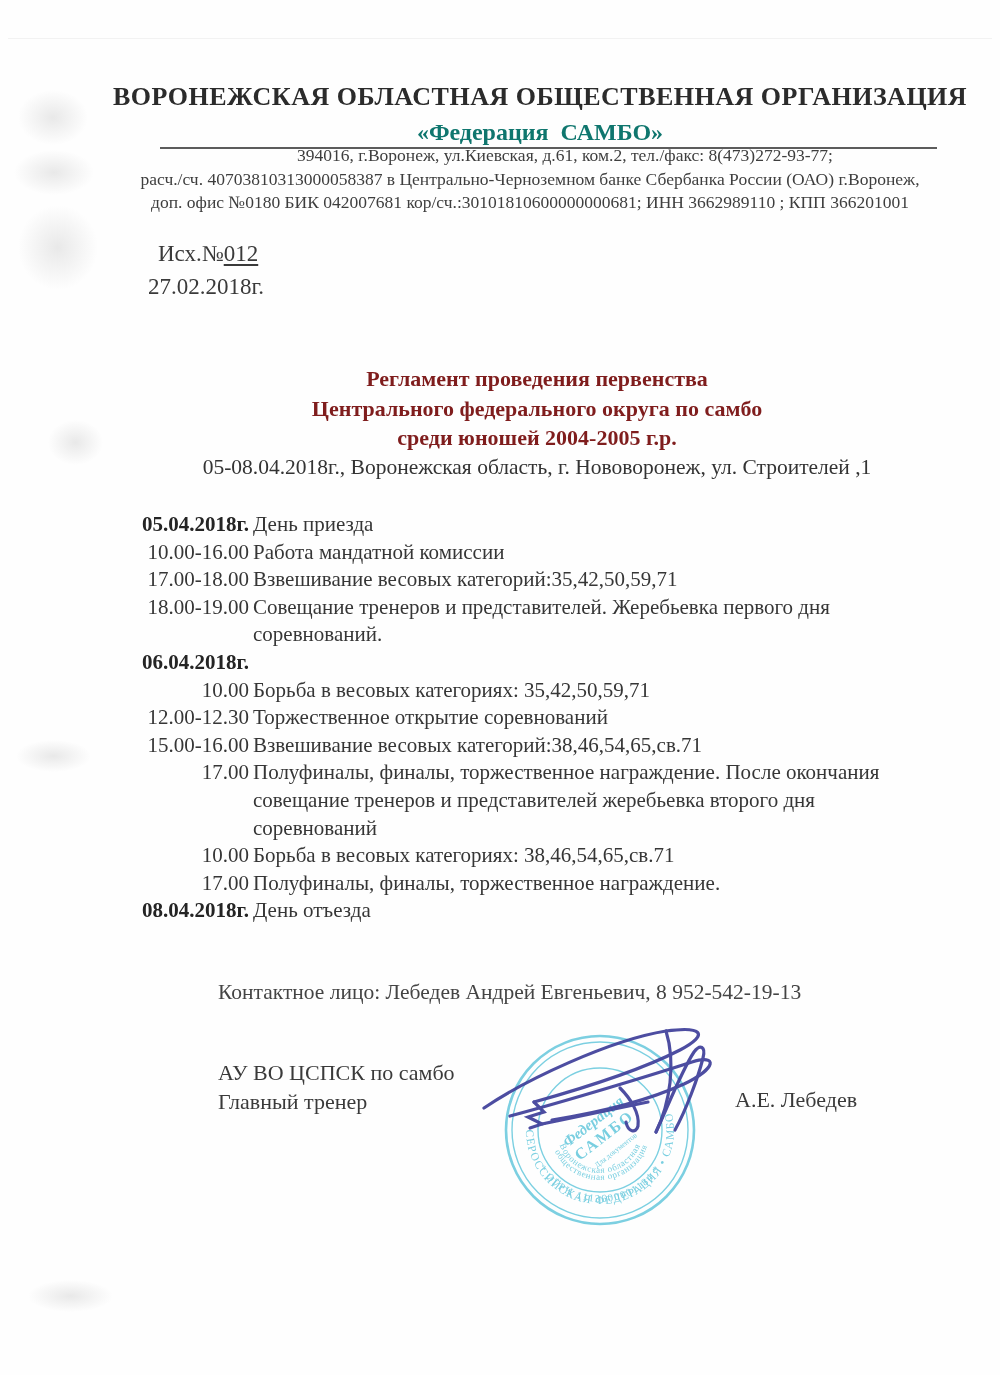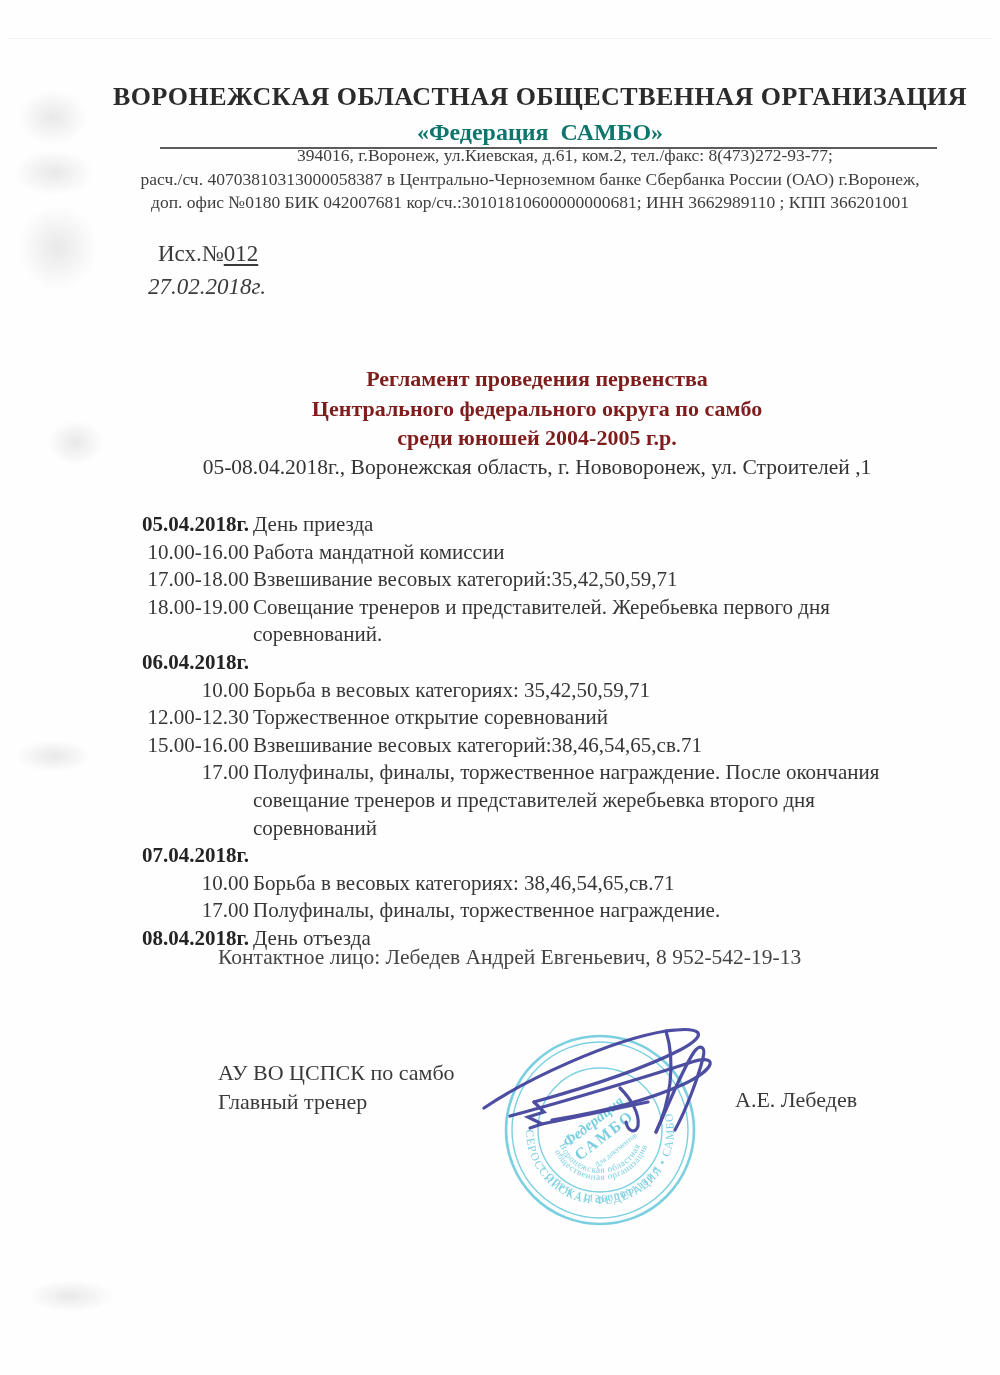--- a/index.html
+++ b/index.html
@@ -22,37 +22,37 @@
   .head-rule { position: absolute; top: 147px; left: 160px; width: 777px; height: 2px;
                background: #5c5c5c; }
   .addr { position: absolute; top: 144px; left: 60px; width: 940px; text-align: center;
           font-size: 17.5px; line-height: 23.5px; color: #3e3e3e; }
   .addr .a1 { padding-left: 70px; }
 
   
   .ref { position: absolute; top: 241px; left: 148px; font-size: 23px; color: #3a3a3a; }
   .ref .l1 { padding-left: 10px; }
   .ref .num { text-decoration: underline; text-underline-offset: 3px; }
-  .ref .l2 { margin-top: 7px; font-style: italic; }
+  .ref .l2 { margin-top: 7px; }
 
   
   .title { position: absolute; top: 364px; left: 74px; width: 926px; text-align: center; }
   .title .b { font-size: 22px; font-weight: bold; line-height: 29.5px; color: #7f1d1d; }
   .title .sub { font-size: 21.5px; line-height: 29px; color: #333333; }
 
   
   .schedule { position: absolute; top: 511px; left: 128px; width: 812px;
               font-size: 21px; line-height: 27.6px; color: #363636; }
   .srow { display: flex; align-items: flex-start; }
   .srow .t { width: 121px; flex: 0 0 121px; text-align: right; white-space: nowrap; }
   .srow .t.b { font-weight: bold; color: #242424; }
   .srow .d { margin-left: 4px; width: 648px; }
 
   
-  .contact { position: absolute; top: 945px; left: 218px; font-size: 21.5px; color: #444444; }
+  .contact { position: absolute; top: 980px; left: 218px; font-size: 21.5px; color: #444444; }
 
   
   .sig-pos { position: absolute; top: 1059px; left: 218px; font-size: 22px;
              line-height: 28.5px; color: #3a3a3a; }
   .sig-name { position: absolute; top: 1087px; left: 735px; font-size: 22px; color: #3a3a3a; }
 
   .stamp { position: absolute; top: 1032px; left: 502px; width: 196px; height: 196px; }
   .autograph { position: absolute; top: 1018px; left: 470px; width: 265px; height: 140px; }
 </style>
 </head>
@@ -130,24 +130,20 @@
     <div class="srow">
       <div class="t">15.00-16.00</div>
       <div class="d">Взвешивание весовых категорий:38,46,54,65,св.71</div>
     </div>
 
     <div class="srow">
       <div class="t">17.00</div>
       <div class="d">Полуфиналы, финалы, торжественное награждение. После окончания совещание тренеров и представителей жеребьевка второго дня соревнований</div>
     </div>
 
-    <div class="srow">
-      <div class="t b">07.04.2018г.</div>
-      <div class="d"></div>
-    </div>
 
     <div class="srow">
       <div class="t">10.00</div>
       <div class="d">Борьба в весовых категориях: 38,46,54,65,св.71</div>
     </div>
 
     <div class="srow">
       <div class="t">17.00</div>
       <div class="d">Полуфиналы, финалы, торжественное награждение.</div>
     </div>

